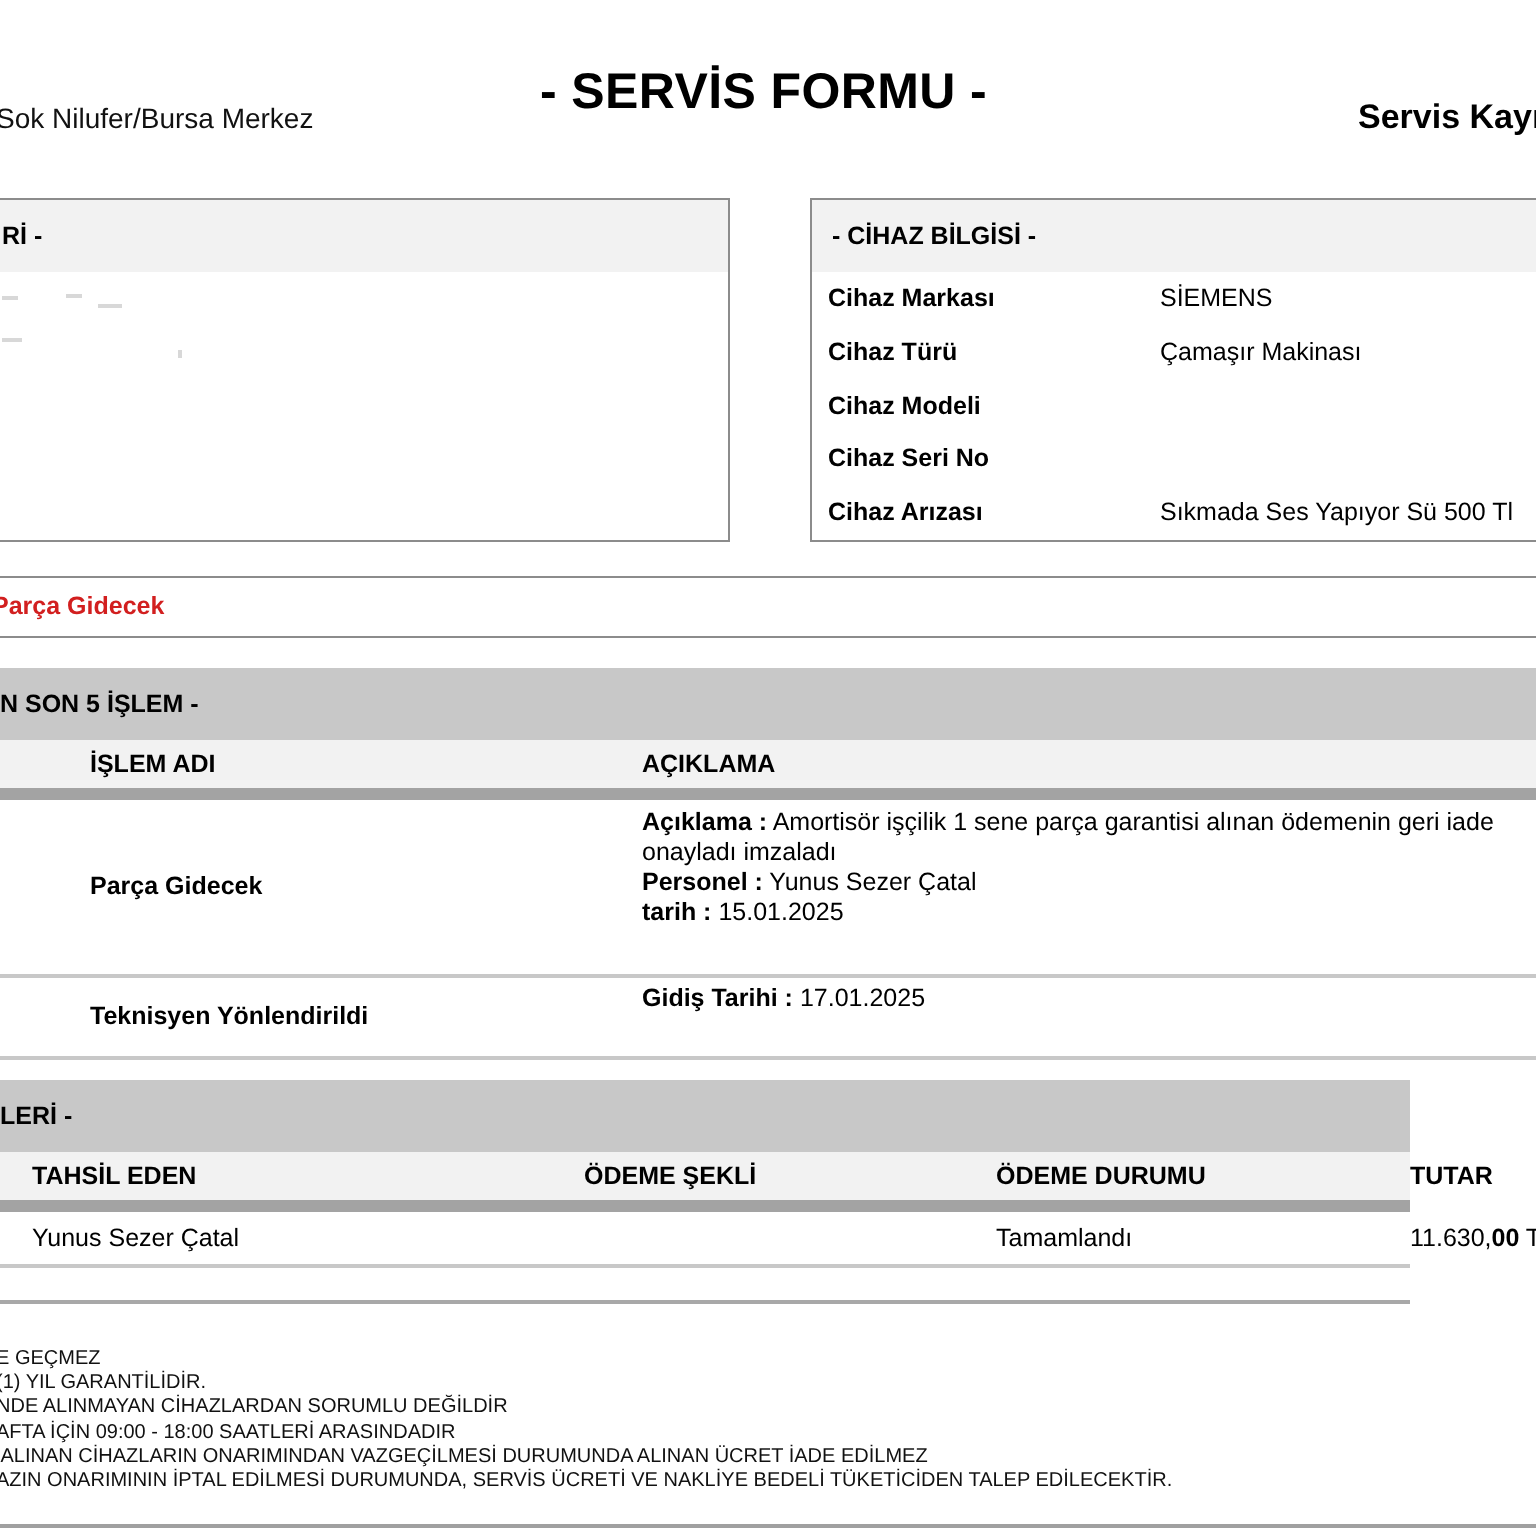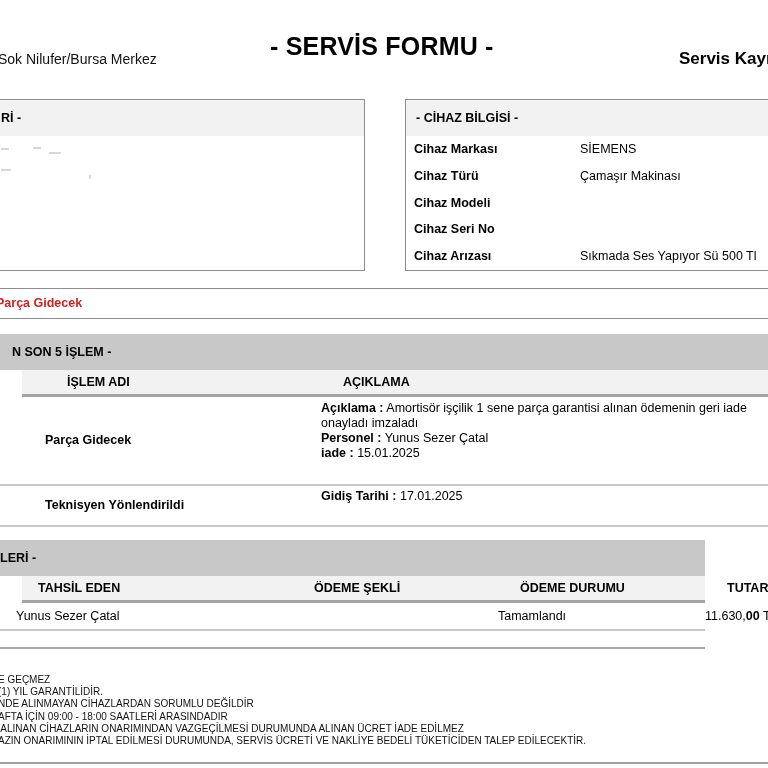--- a/index.html
+++ b/index.html
@@ -20,25 +20,25 @@
 
   .right-panel { left: 405px; top: 99px; width: 380px; height: 172px; }
   .dev-row { position: absolute; left: 8px; font-size: 12.5px; white-space: nowrap; }
   .dev-label { font-weight: bold; display: inline-block; width: 166px; }
   .dev-value { display: inline-block; }
 
   .status-box { left: -10px; top: 288px; width: 790px; height: 31px; border-top: 1px solid #8c8c8c; border-bottom: 1px solid #8c8c8c; box-sizing: border-box; }
   .status-text { position: absolute; left: 6px; top: 7px; font-size: 12.5px; font-weight: bold; color: #d21f1f; white-space: nowrap; }
 
   .section-bar { background: #c8c8c8; height: 36px; line-height: 36px; font-size: 12.5px; font-weight: bold; white-space: nowrap; }
-  .col-head { background: #f2f2f2; height: 24px; line-height: 24px; font-size: 12.5px; font-weight: bold; white-space: nowrap; position: relative; border-bottom: 3px solid #a3a3a3; margin-left: 22px; }
+  .col-head { background: #f2f2f2; height: 24px; line-height: 24px; font-size: 12.5px; font-weight: bold; white-space: nowrap; position: relative; border-bottom: 6px solid #a3a3a3; }
   .col-head span, .row span { position: absolute; }
 
   .islem { left: 0; top: 334px; width: 768px; }
-  .islem .section-bar { padding-left: 12px; }
+  .islem .section-bar { padding-left: 0; }
   .row-islem { position: relative; border-bottom: 2px solid #c8c8c8; font-size: 12.5px; }
   .islem-name { position: absolute; left: 45px; font-weight: bold; white-space: nowrap; }
   .islem-desc { position: absolute; left: 321px; line-height: 15px; white-space: nowrap; }
   .islem-desc b { font-weight: bold; }
 
   .odeme { left: 0; top: 540px; width: 705px; border-radius: 23px; }
   .row { position: relative; height: 26px; line-height: 26px; font-size: 12.5px; border-bottom: 2px solid #c8c8c8; white-space: nowrap; }
   .empty-row { height: 16px; border-bottom: 2px solid #a8a8a8; }
 
   .notes { left: -2px; top: 674px; font-size: 10px; line-height: 12.2px; color: #111; white-space: nowrap; }
@@ -88,21 +88,21 @@
   <div class="col-head">
     <span style="left:45px;">İŞLEM ADI</span>
     <span style="left:321px;">AÇIKLAMA</span>
   </div>
   <div class="row-islem" style="height:87px;">
     <span class="islem-name" style="top:36px;">Parça Gidecek</span>
     <div class="islem-desc" style="top:4px;">
       <div><b>Açıklama :</b><span style="position:static"> Amortisör işçilik 1 sene parça garantisi alınan ödemenin geri iade</span></div>
       <div><span style="position:static">onayladı imzaladı</span></div>
       <div><b>Personel :</b><span style="position:static"> Yunus Sezer Çatal</span></div>
-      <div><b>iade :</b><span style="position:static"> 15.01.2025</span></div>
+      <div><b>tarih :</b><span style="position:static"> 15.01.2025</span></div>
     </div>
   </div>
   <div class="row-islem" style="height:39px;">
     <span class="islem-name" style="top:12px;">Teknisyen Yönlendirildi</span>
     <div class="islem-desc" style="top:3px;">
       <div><b>Gidiş Tarihi :</b><span style="position:static"> 17.01.2025</span></div>
     </div>
   </div>
 </div>
 

